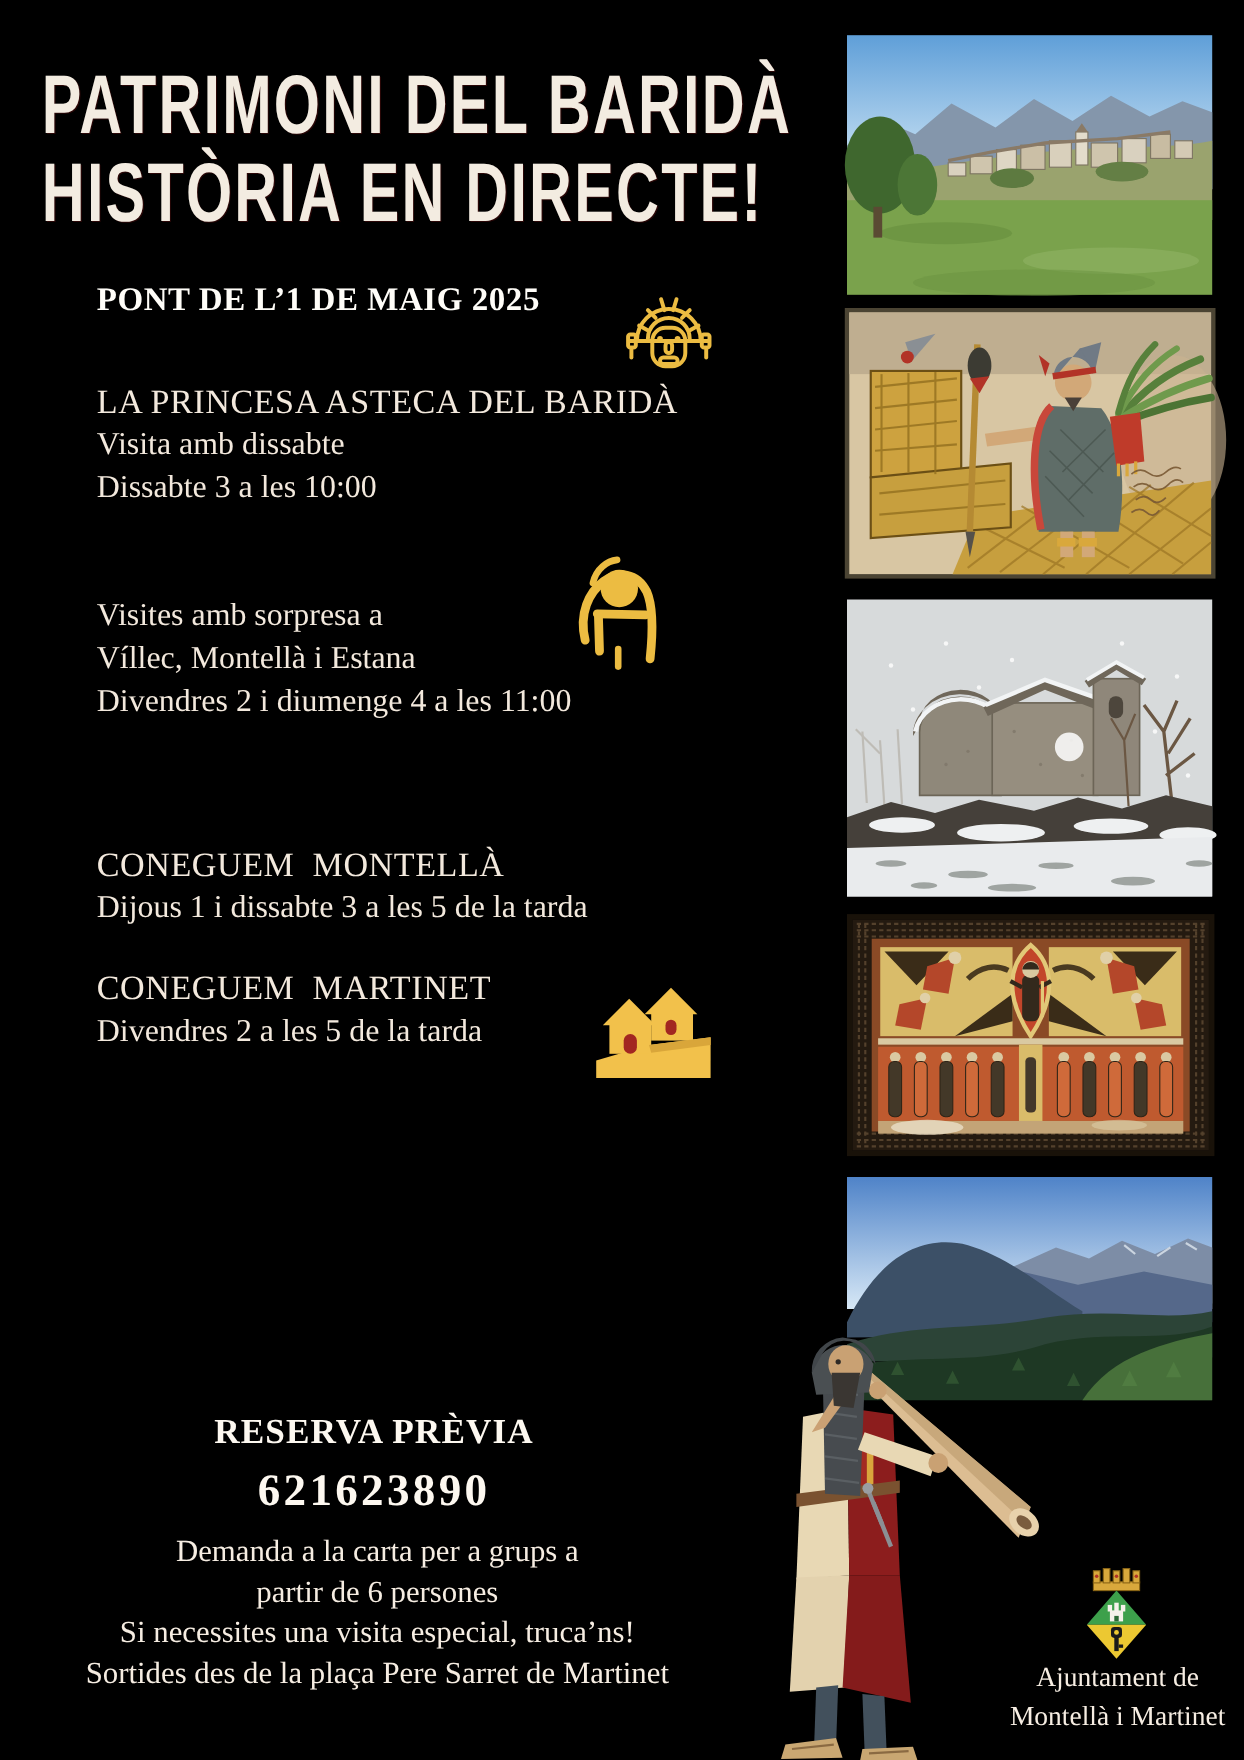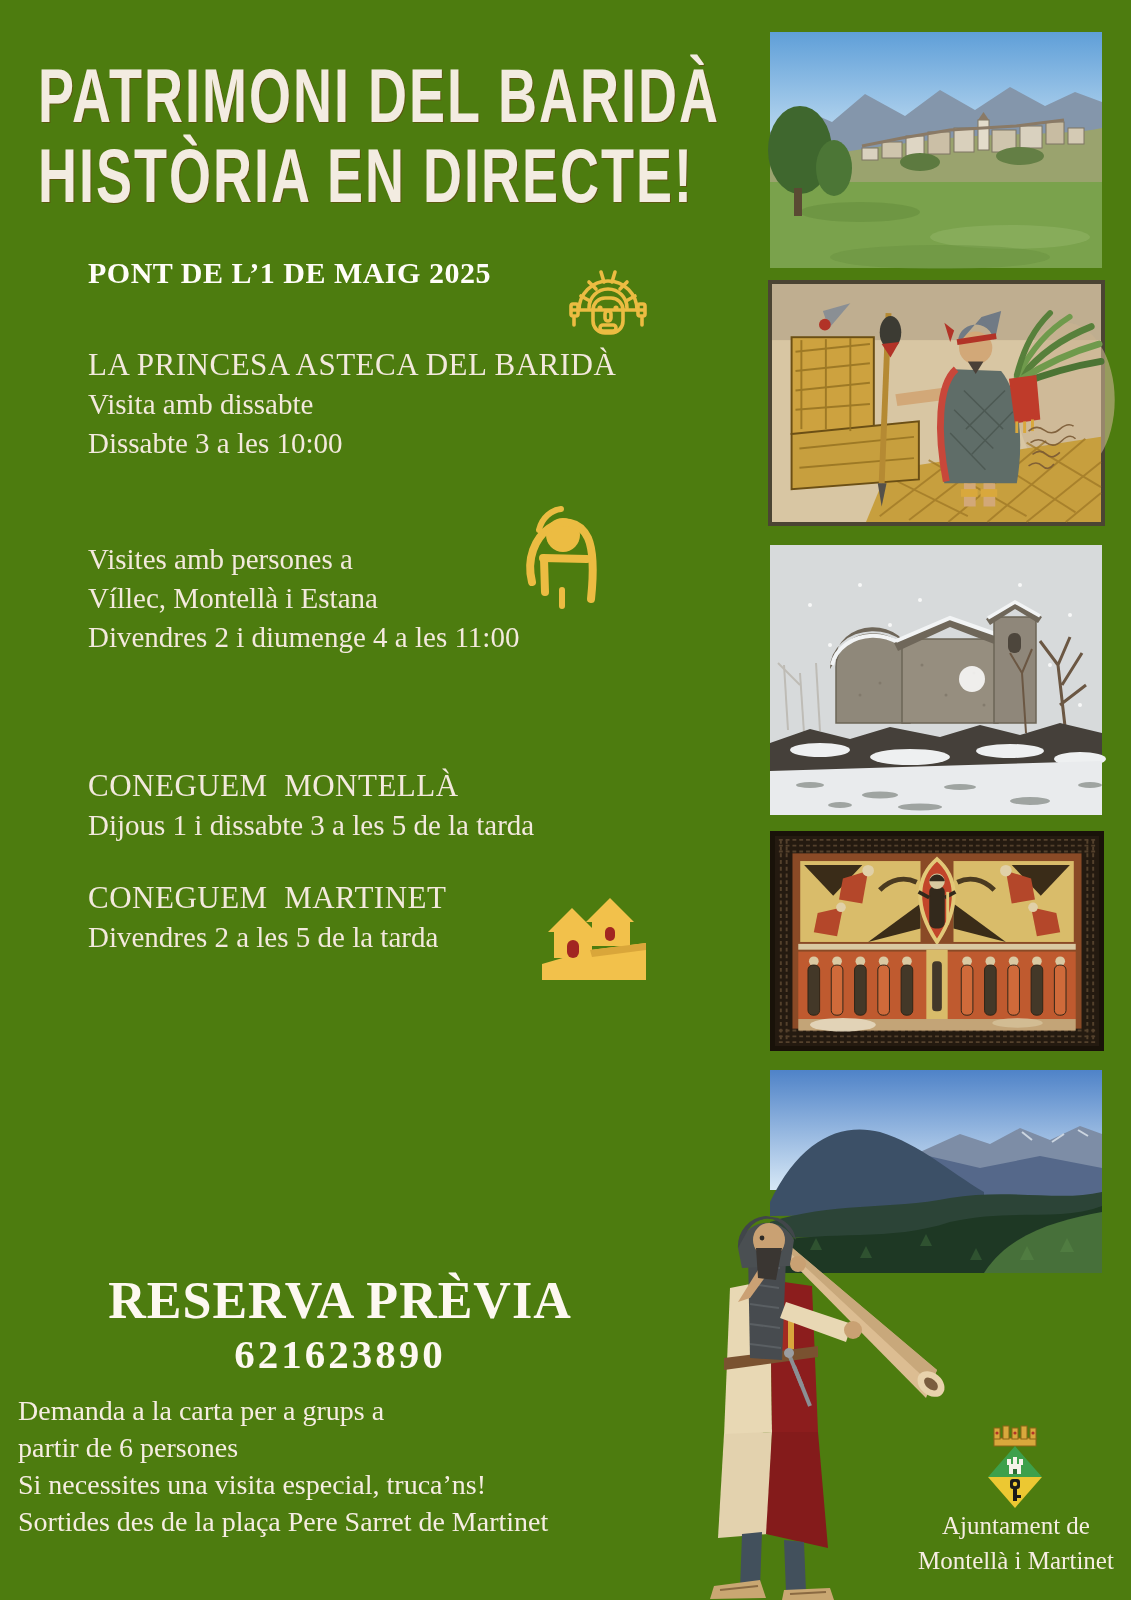--- a/index.html
+++ b/index.html
@@ -1,18 +1,18 @@
 <!DOCTYPE html>
 <html><head>
 <meta charset="utf-8">
 <style>
   html,body{margin:0;padding:0;background:#5a0f0f;}
   .page{
     position:relative;width:1131px;height:1600px;overflow:hidden;
-    background:#4d7c0f;
+    background:#000000;
     font-family:"Liberation Serif",serif;
   }
   
   .title-line{
     position:absolute;left:38px;white-space:nowrap;
     font-family:"Liberation Sans",sans-serif;font-weight:700;
     font-size:54px;letter-spacing:2px;color:#f3ece1;
     transform:scaleY(1.40);transform-origin:0 0;
     text-shadow:1px 1px 0 rgba(120,20,20,.35);
   }
@@ -22,24 +22,24 @@
   }
   .ev{position:absolute;left:88px;color:#f3e9dd;}
   .ev .t{font-size:31px;line-height:40px;letter-spacing:.5px;white-space:pre-wrap;}
   .ev .l{font-size:29px;line-height:39px;}
   .ev .lb{font-size:29px;line-height:39px;font-weight:700;}
   .ev.e5 .t{font-weight:700;font-size:30px;}
   .booking{
     position:absolute;left:40px;top:1274px;width:600px;text-align:center;
     color:#fdf8f0;font-weight:700;
   }
-  .booking .h{font-size:52px;line-height:54px;letter-spacing:1px;}
+  .booking .h{font-size:32px;line-height:54px;letter-spacing:1px;}
   .booking .p{font-size:41px;line-height:52px;letter-spacing:3px;}
   .notes{
-    position:absolute;left:18px;top:1392px;width:650px;text-align:left;
+    position:absolute;left:18px;top:1392px;width:650px;text-align:center;
     color:#f6ede2;font-size:28px;line-height:37px;
   }
   .org{
     position:absolute;left:880px;top:1508px;width:272px;text-align:center;
     color:#f6ede2;font-size:25px;line-height:35px;
   }
   .photo{position:absolute;display:block;}
   .photo svg{display:block;width:100%;height:100%;}
   .framed2{border:4px solid #4b4433;}
   .framed4{border:5px solid #191209;}
@@ -78,21 +78,21 @@
       <circle cx="46" cy="50" r="2.6" fill="#ecbc42"></circle>
   </svg>
 
   <div class="ev" style="top:345px;">
     <div class="t">LA PRINCESA ASTECA DEL BARIDÀ</div>
     <div class="l">Visita amb dissabte</div>
     <div class="l">Dissabte 3 a les 10:00</div>
   </div>
 
   <div class="ev" style="top:540px;">
-    <div class="l">Visites amb persones a</div>
+    <div class="l">Visites amb sorpresa a</div>
     <div class="l">Víllec, Montellà i Estana</div>
     <div class="l">Divendres 2 i diumenge 4 a les 11:00</div>
   </div>
 
   <svg class="icon" style="left:512px;top:502px;" width="96" height="106" viewBox="0 0 96 106">
     <circle cx="51" cy="33" r="17" fill="#ecbc42"></circle>
     <g fill="none" stroke="#ecbc42" stroke-linecap="round">
       <path d="M20,80 C8,32 58,0 76,36 C83,52 81,78 79,97" stroke-width="8"></path>
       <path d="M27,28 C30,15 40,8 49,7" stroke-width="6"></path>
       <path d="M31,56 L75,57" stroke-width="8"></path>

